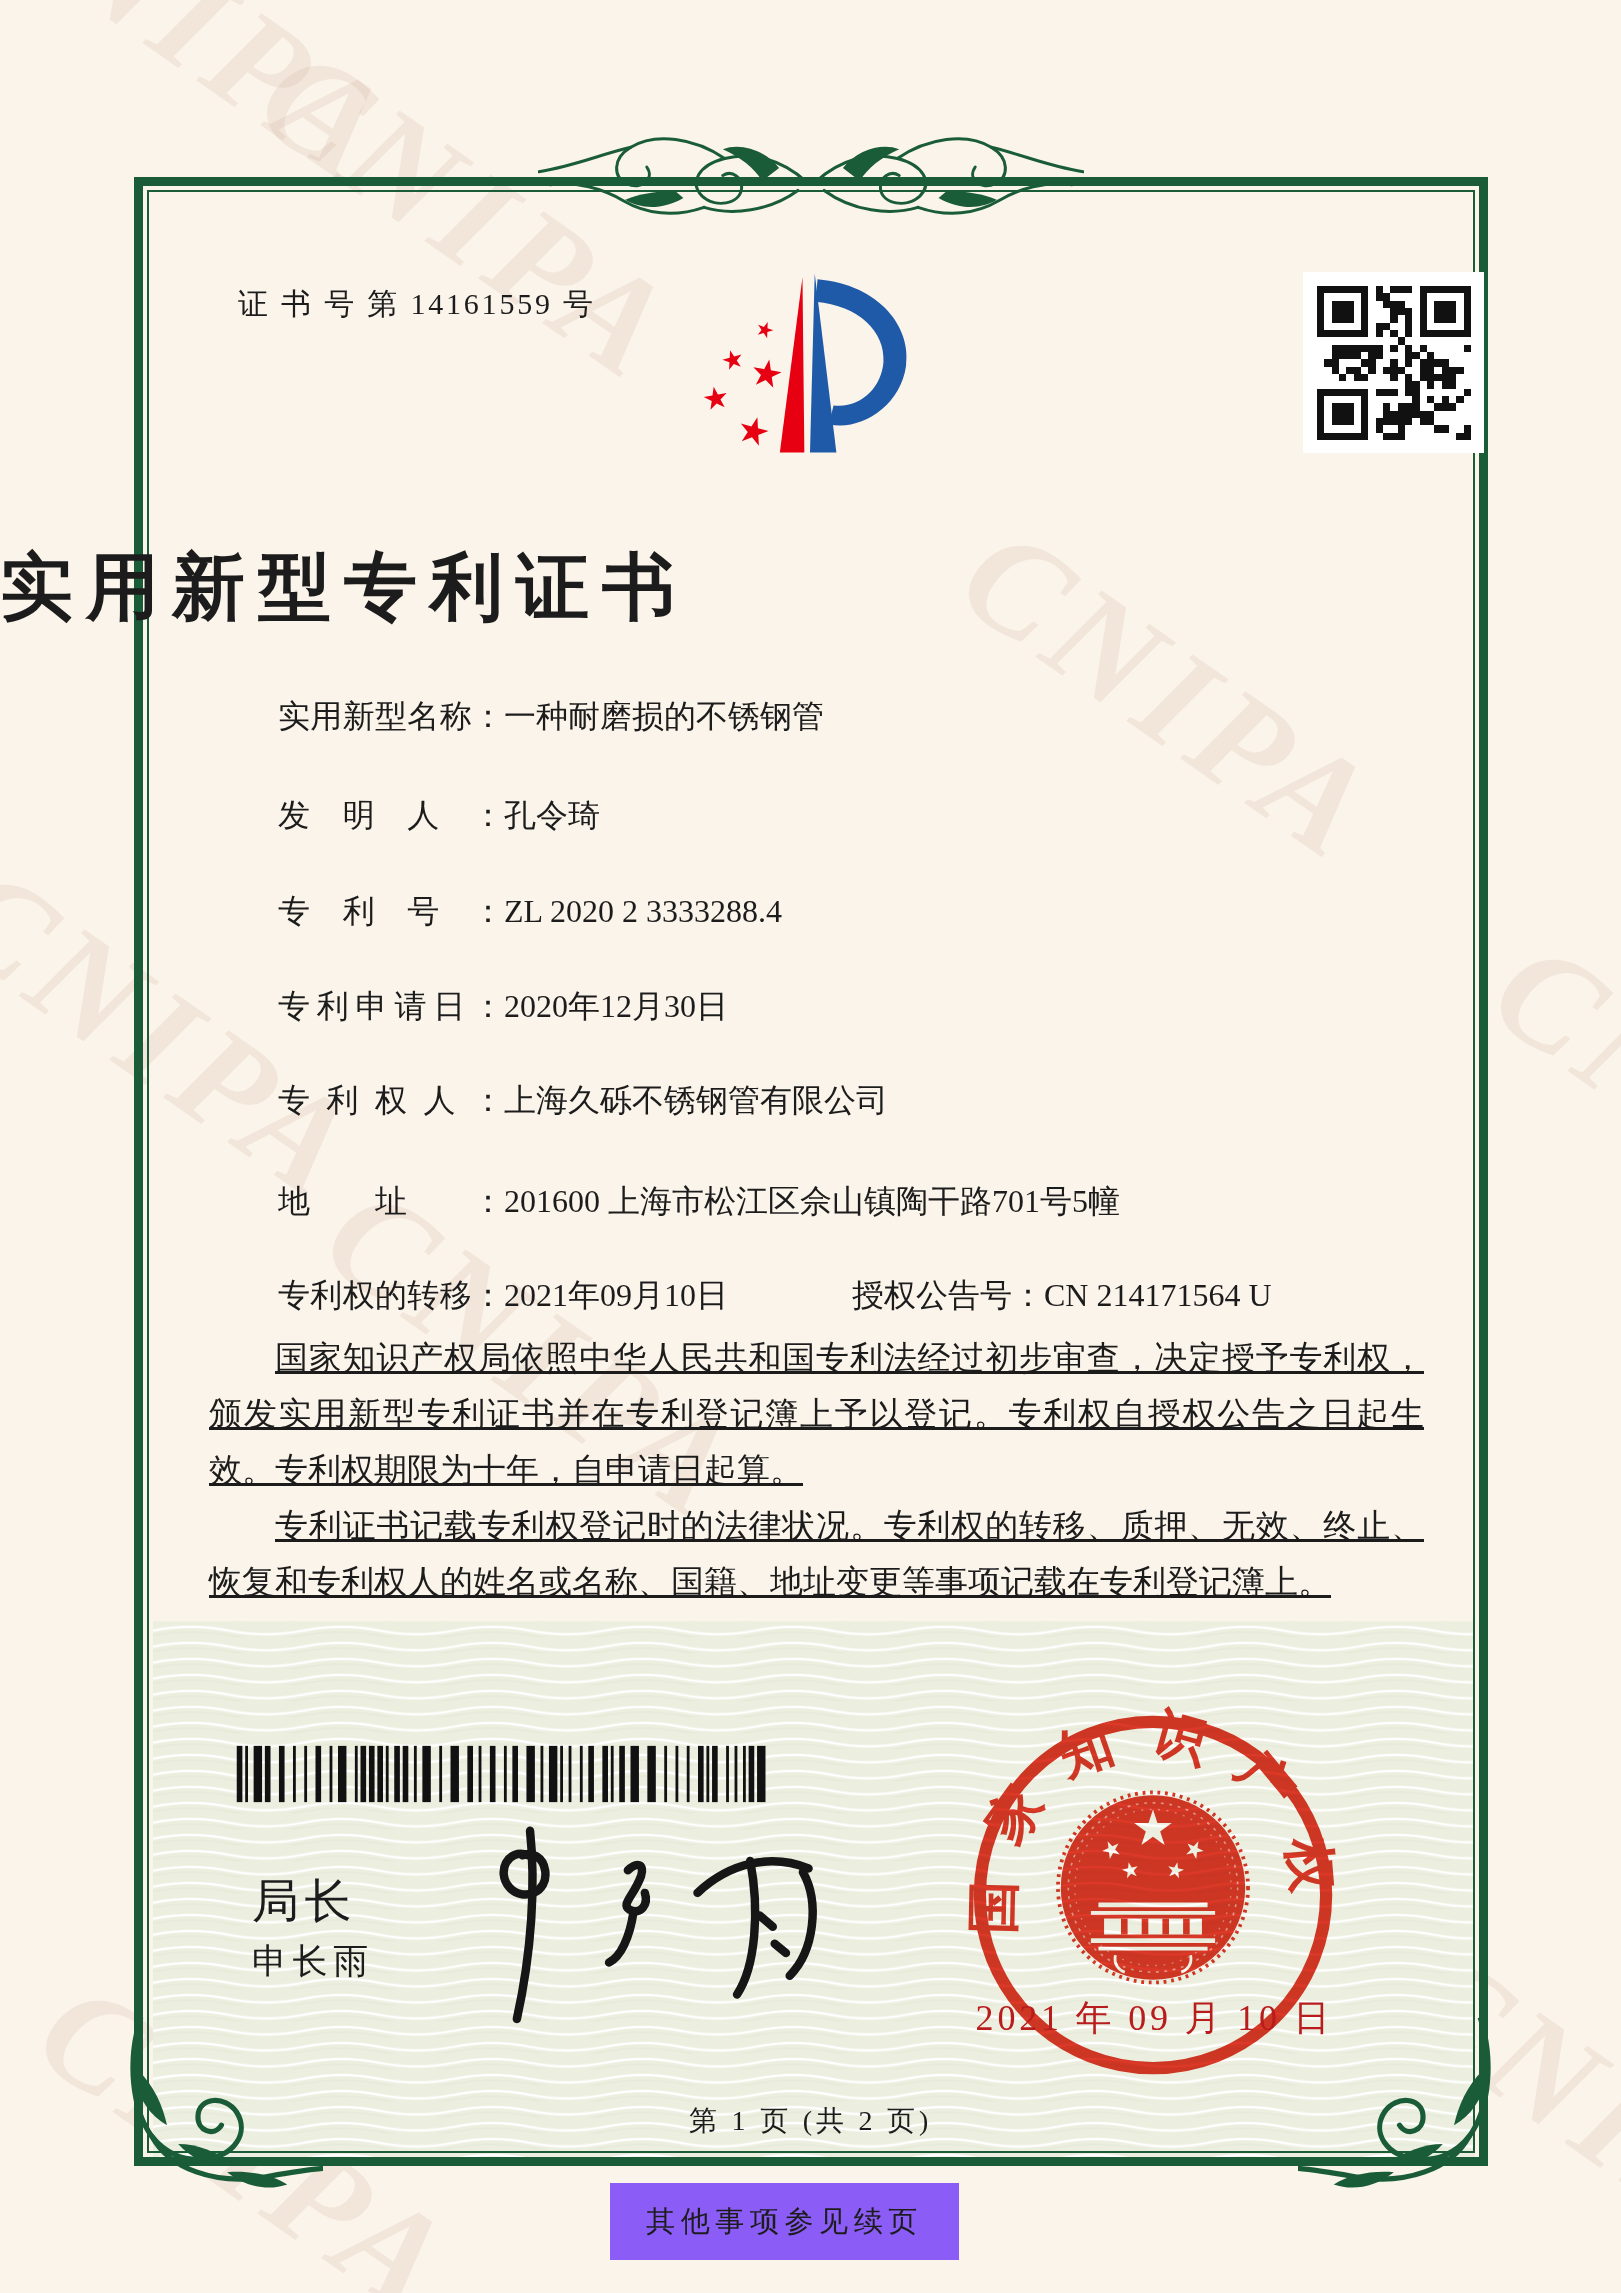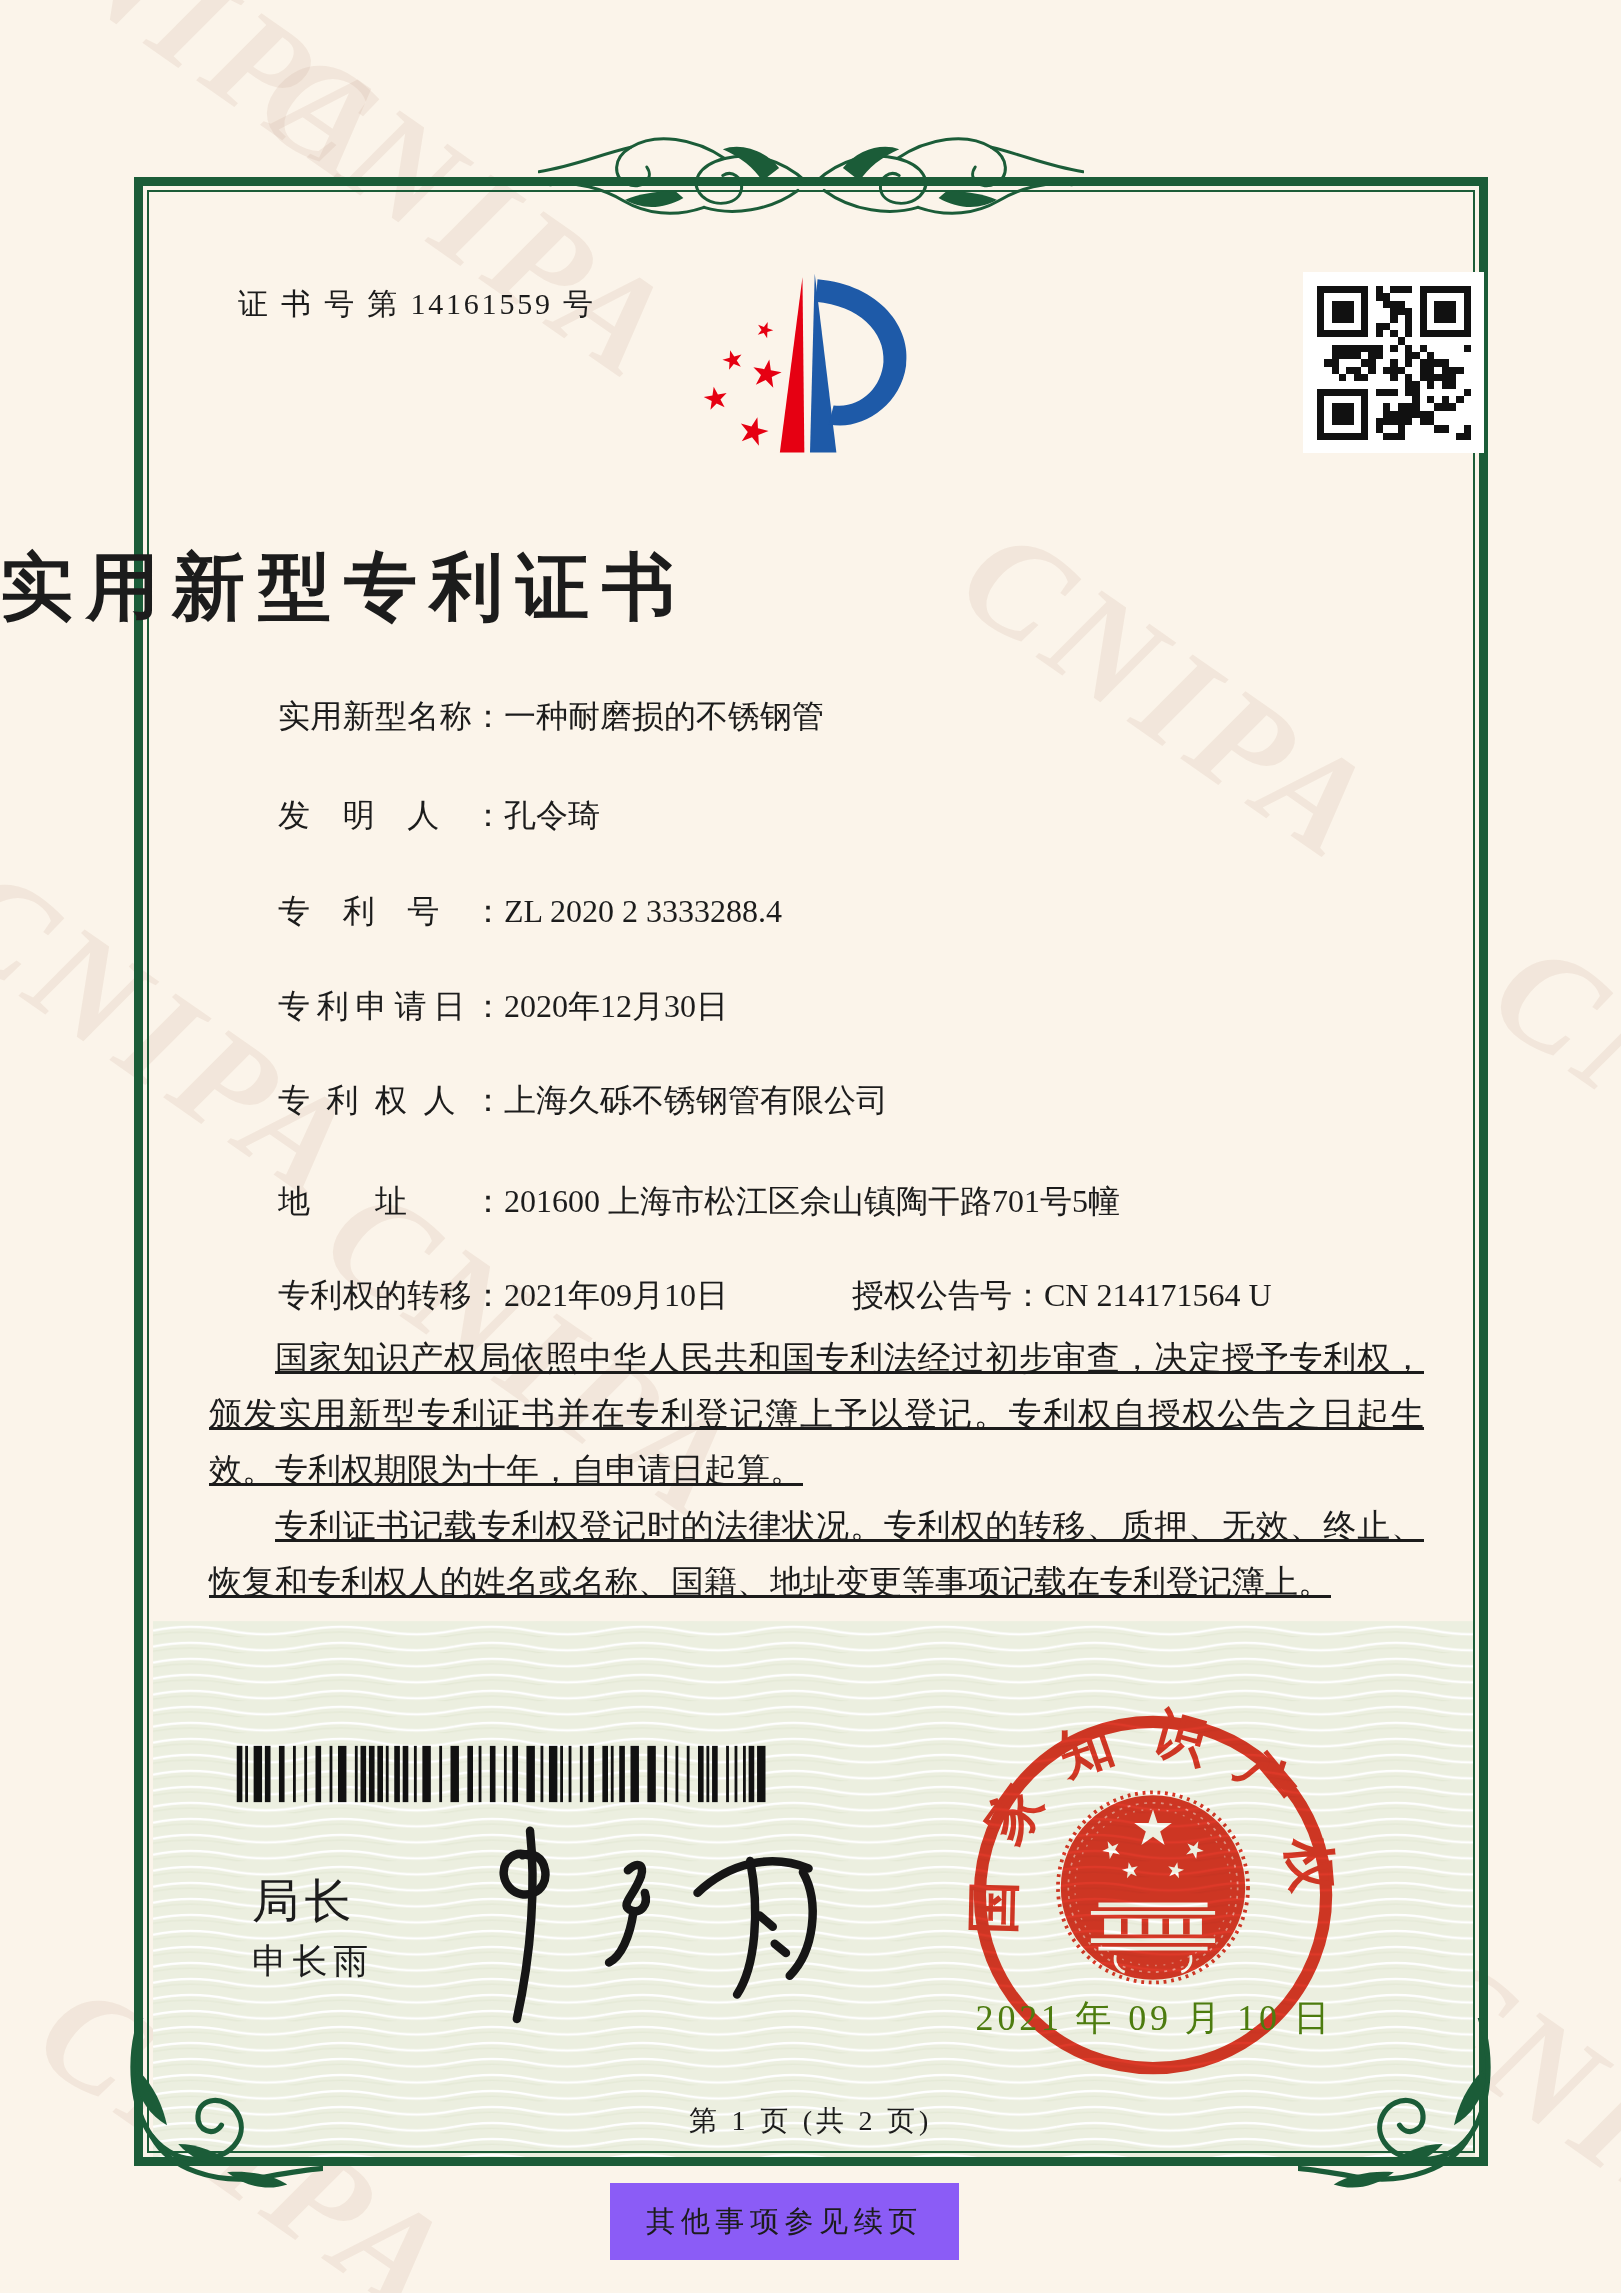--- a/index.html
+++ b/index.html
@@ -29,21 +29,21 @@
          text-align:justify;text-decoration:underline;}
   .paras p{margin:0;text-indent:2em;}
   .barcode{position:absolute;left:232px;top:1744px;}
   .officer-title{position:absolute;left:252px;top:1870px;font-family:"Liberation Sans",sans-serif;
          font-size:47px;letter-spacing:5.6px;}
   .officer-name{position:absolute;left:252px;top:1938px;font-family:"Liberation Sans",sans-serif;
          font-size:35px;letter-spacing:5.6px;}
   .sig{position:absolute;left:419px;top:1810px;z-index:6;}
   .seal{position:absolute;left:946px;top:1688px;z-index:6;mix-blend-mode:multiply;opacity:.93;}
   .sealdate{position:absolute;left:959px;top:1994px;width:391px;text-align:center;z-index:7;
-         font-size:36px;letter-spacing:3.8px;color:#4d7c0f;}
+         font-size:36px;letter-spacing:3.8px;color:#b91c1c;}
   .pageinfo{position:absolute;left:0;top:2102px;width:100%;text-align:center;font-size:28px;
          letter-spacing:3.8px;}
   .contnote{position:absolute;left:610px;top:2183px;width:349px;height:77px;background:#8b5cf6;
          z-index:5;display:flex;align-items:center;justify-content:center;font-size:29px;letter-spacing:5.6px;}
 </style>
 </head>
 <body>
 
 <div class="page">
 

